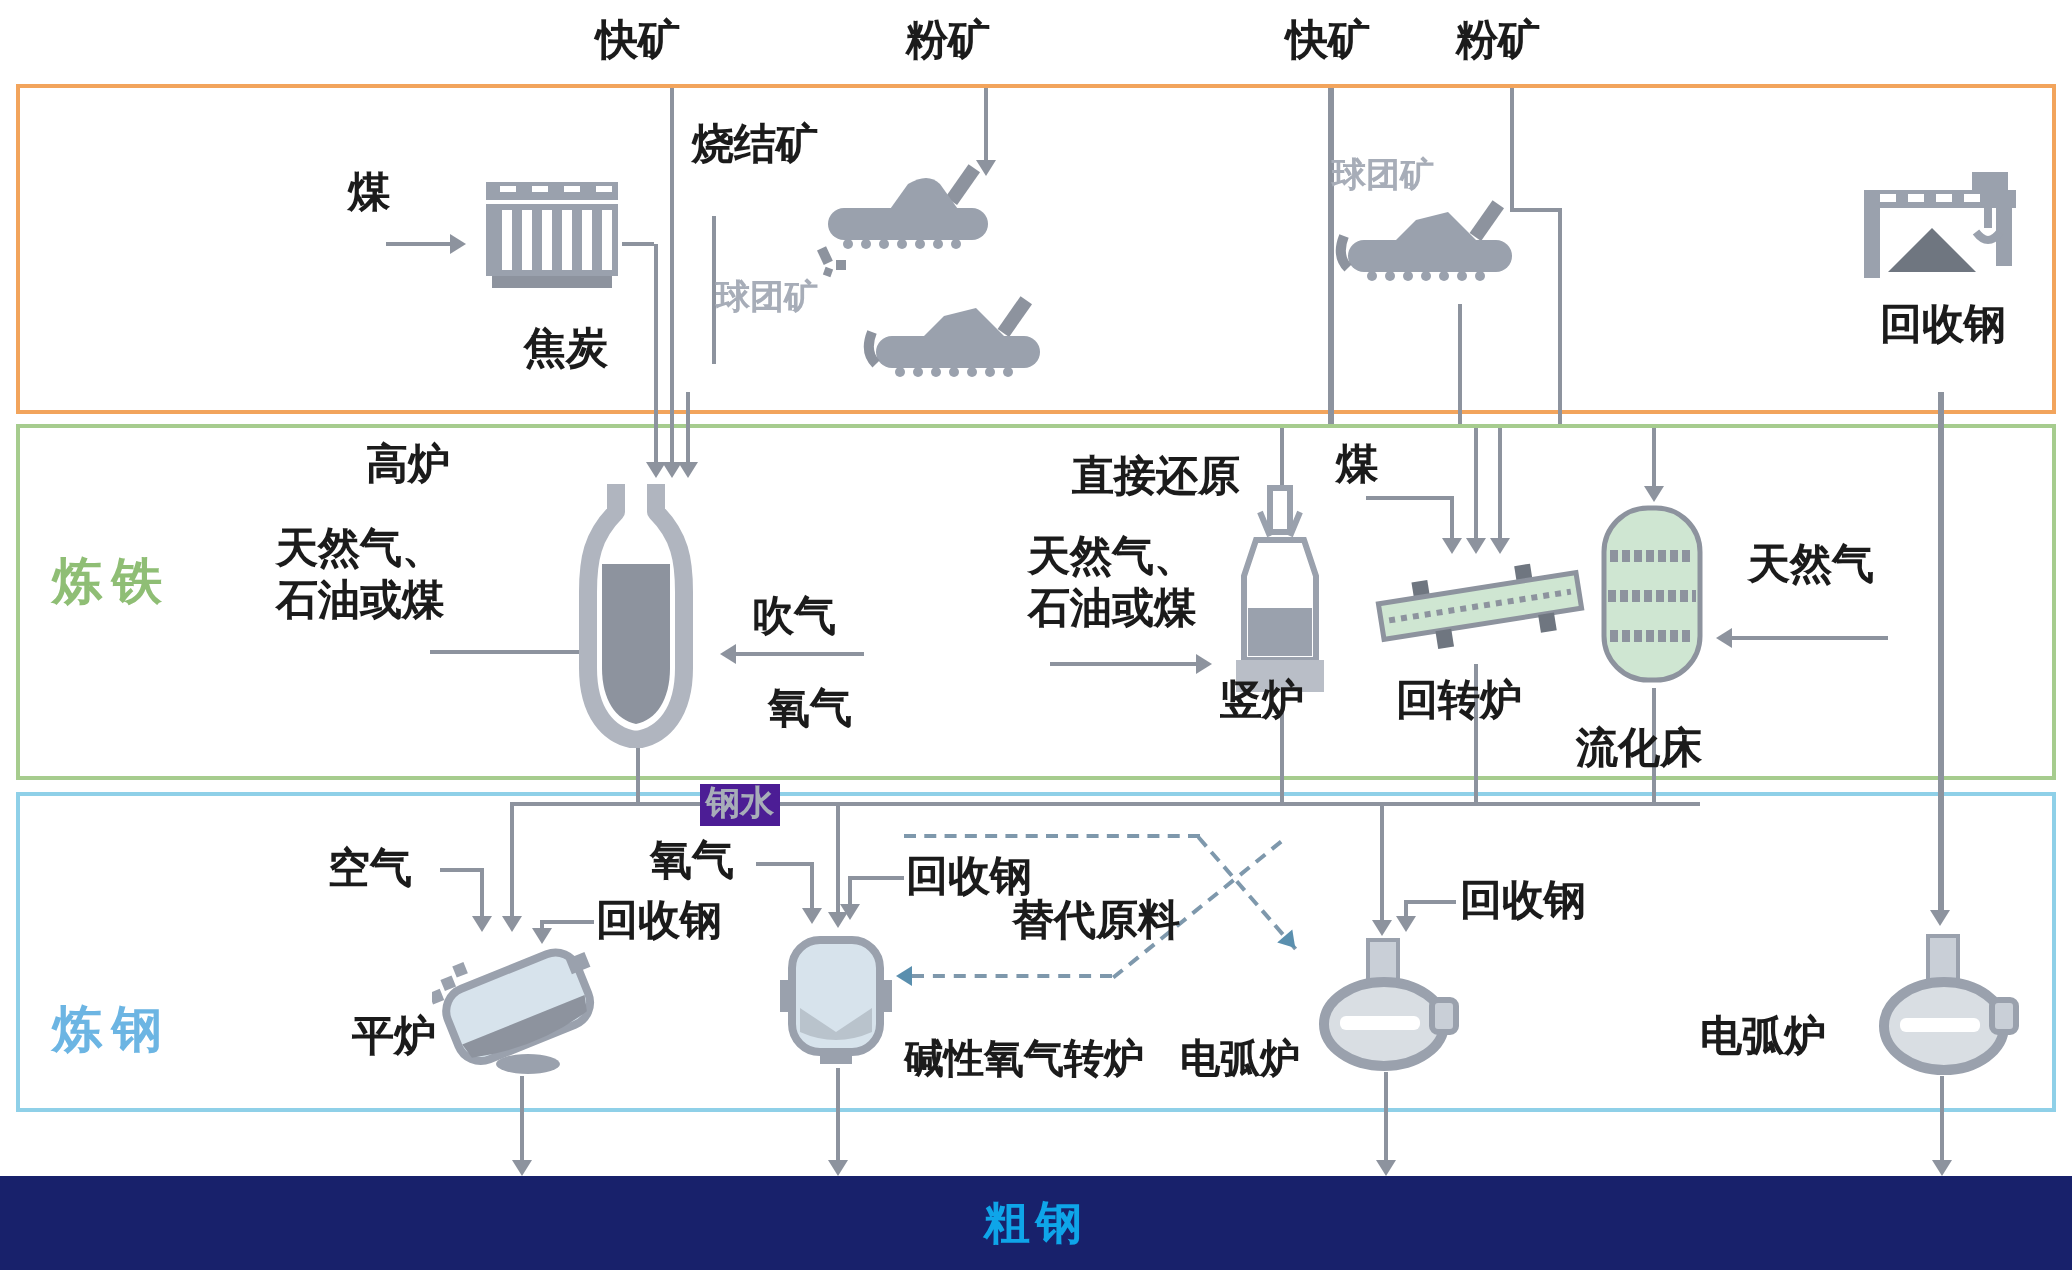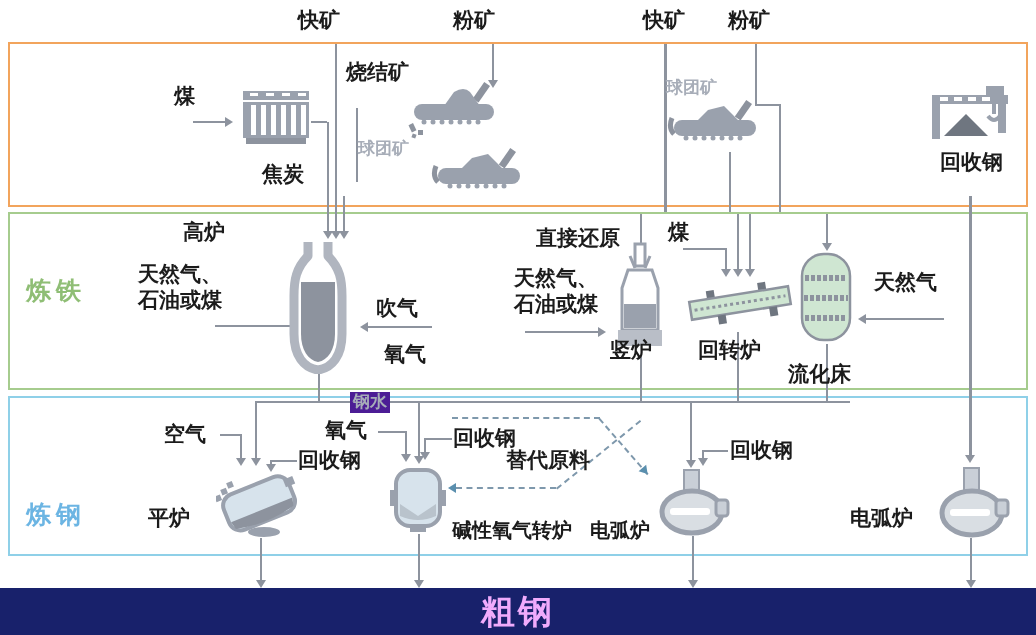--- a/index.html
+++ b/index.html
@@ -14,21 +14,21 @@
   .ard{position:absolute;width:0;height:0;border-left:5px solid transparent;border-right:5px solid transparent;border-top:8px solid #8D939E;}
   .arr{position:absolute;width:0;height:0;border-top:5px solid transparent;border-bottom:5px solid transparent;border-left:8px solid #8D939E;}
   .arl{position:absolute;width:0;height:0;border-top:5px solid transparent;border-bottom:5px solid transparent;border-right:8px solid #8D939E;}
   .arl.blue{border-right-color:#5A8FAE;}
   .arr.blue{border-left-color:#5A8FAE;}
   .dsh{position:absolute;height:0;border-top:2px dashed #7E98AC;transform-origin:0 0;}
   .icon{position:absolute;}
   #dri-box{position:absolute;left:746px;top:394px;width:104px;height:25px;background:#fff;border:2px solid #9AA1AD;
            color:#9AA1AD;font-weight:bold;font-size:17px;display:flex;align-items:center;justify-content:center;letter-spacing:2px;}
   #crude-bar{position:absolute;left:0;top:588px;width:1036px;height:47px;background:#18216B;display:flex;align-items:center;justify-content:center;}
-  #crude-bar span{color:#f0abfc;font-weight:bold;font-size:34px;letter-spacing:3px;}
+  #crude-bar span{color:#0ea5e9;font-weight:bold;font-size:23px;letter-spacing:3px;}
   .whitebg{background:#4c1d95;padding:0 3px;}
 </style>
 </head>
 <body>
 
 <div id="stage">
 
   <div class="lbl" style="left:298px;top:8px;">快矿</div>
   <div class="lbl" style="left:453px;top:8px;">粉矿</div>
   <div class="lbl" style="left:643px;top:8px;">快矿</div>
@@ -284,21 +284,21 @@
   <div class="lbl" style="left:788px;top:338px;margin-top:24px;">流化床</div>
   <div class="lbl" style="left:874px;top:270px;">天然气</div>
 
   <div class="lbl gray whitebg" style="left:350px;top:392px;">钢水</div>
   <div class="lbl" style="left:164px;top:422px;">空气</div>
   <div class="lbl" style="left:325px;top:418px;">氧气</div>
   <div class="lbl" style="left:298px;top:448px;">回收钢</div>
   <div class="lbl" style="left:453px;top:426px;">回收钢</div>
   <div class="lbl" style="left:506px;top:448px;">替代原料</div>
   <div class="lbl" style="left:730px;top:438px;">回收钢</div>
-  <div class="lbl" style="left:148px;top:506px;">平炉</div>
+  <div class="lbl" style="left:176px;top:506px;">平炉</div>
   <div class="lbl sm" style="left:452px;top:518px;">碱性氧气转炉</div>
   <div class="lbl sm" style="left:590px;top:518px;">电弧炉</div>
   <div class="lbl" style="left:850px;top:506px;">电弧炉</div>
 
   <div id="crude-bar">
     <span>粗钢</span>
   </div>
 
 </div>
 

